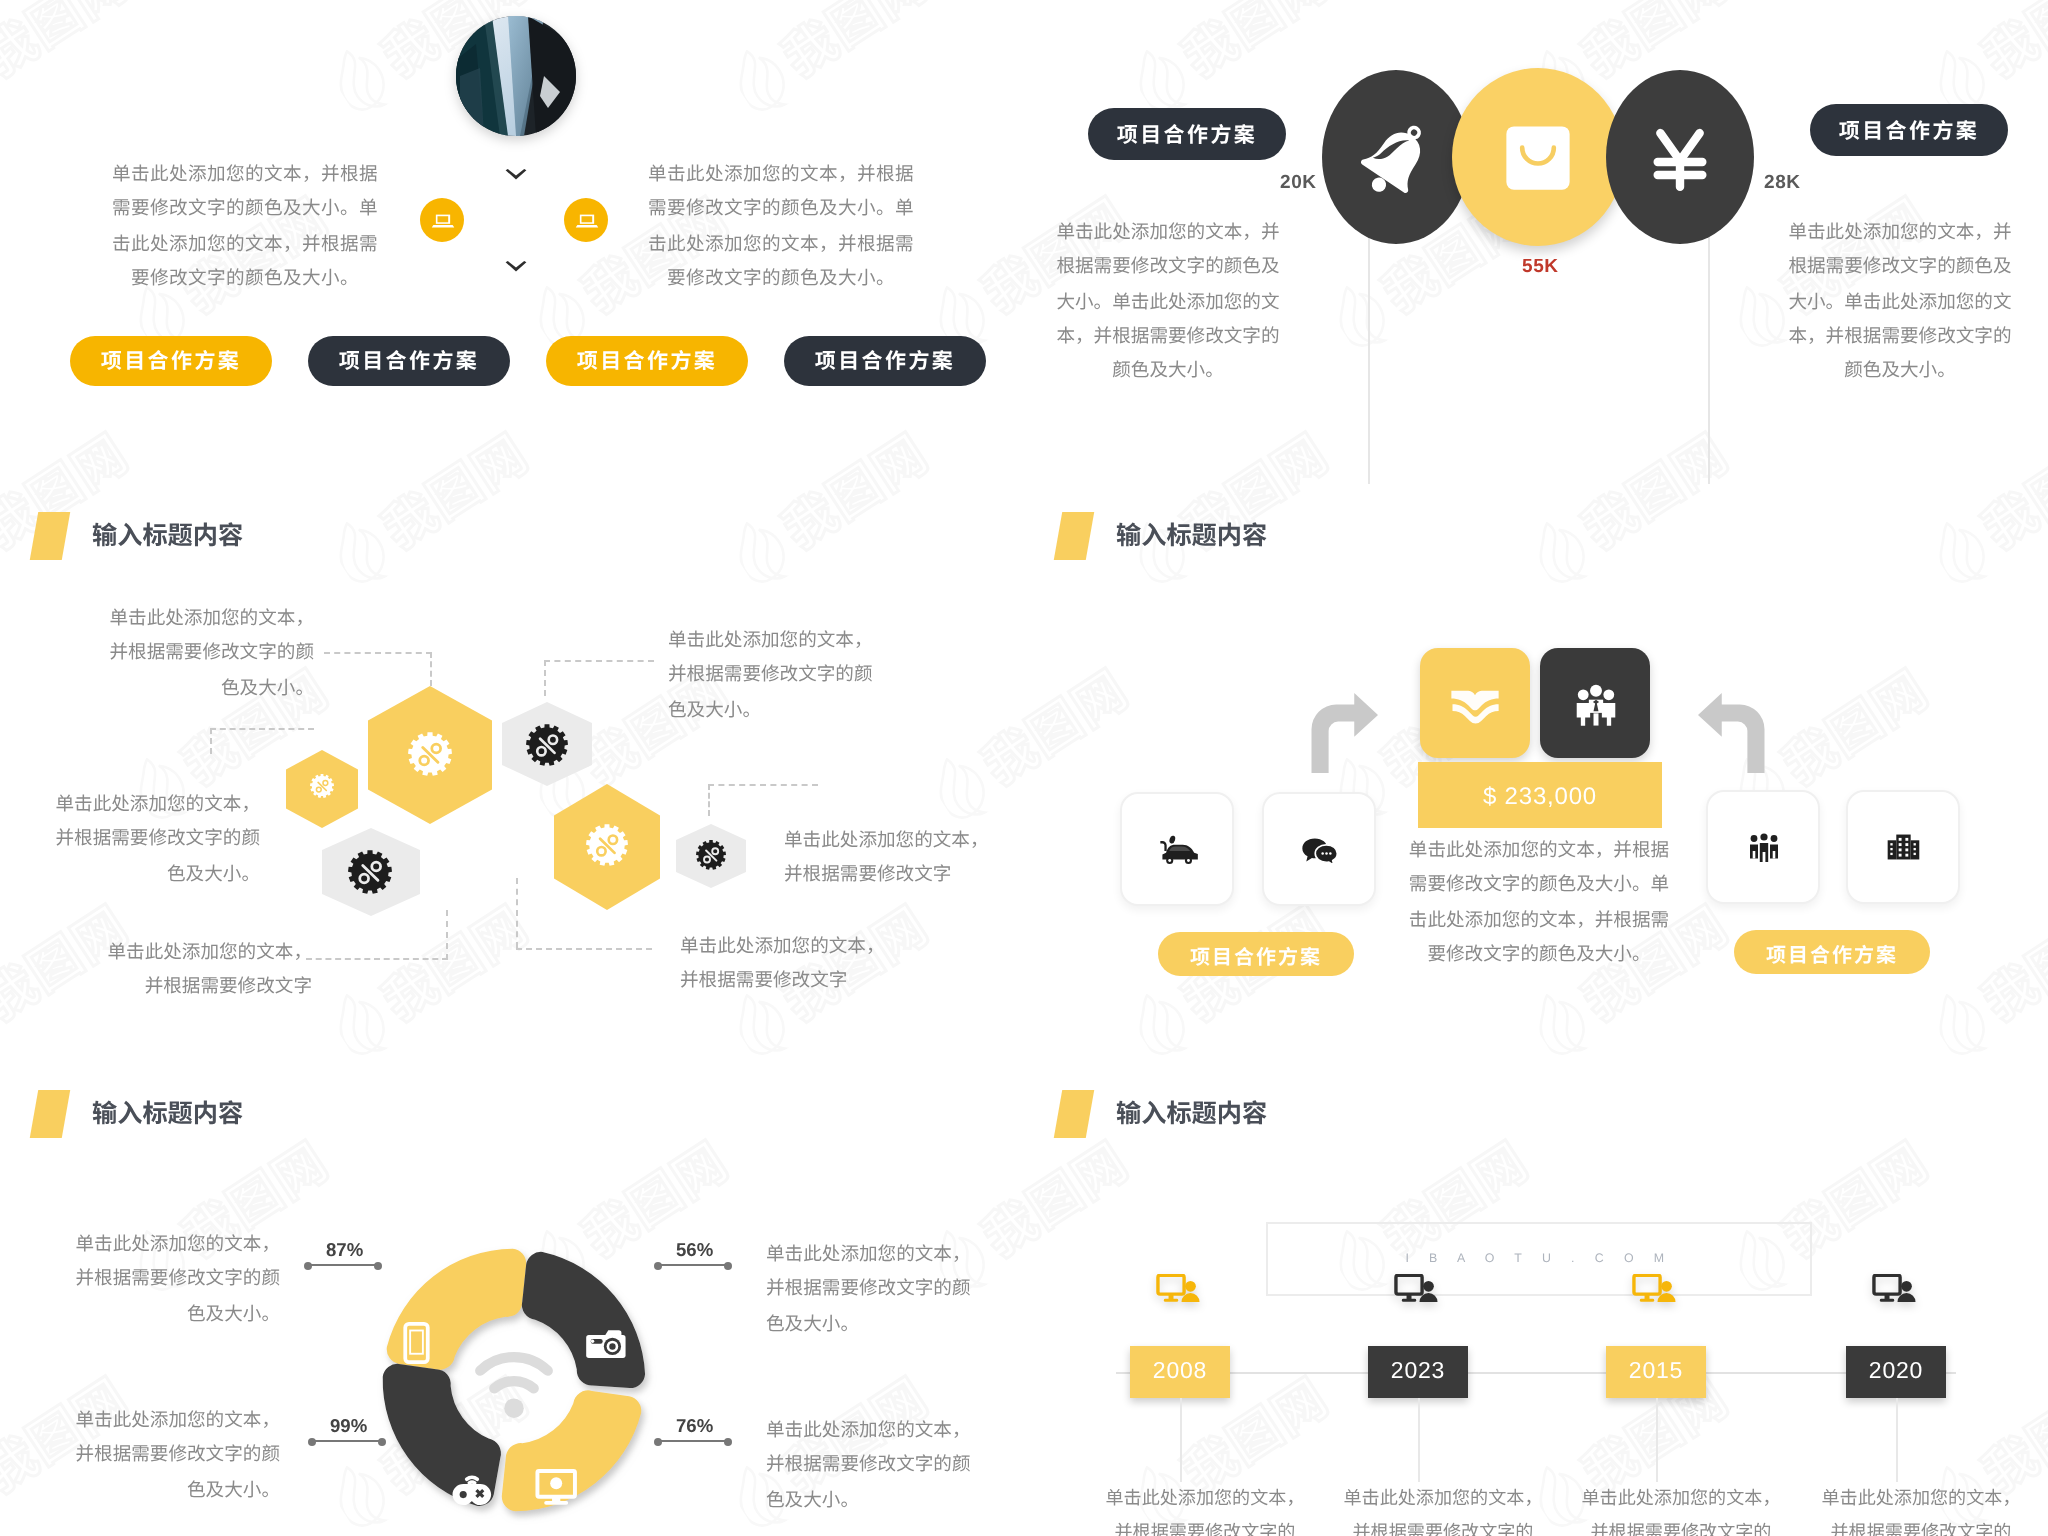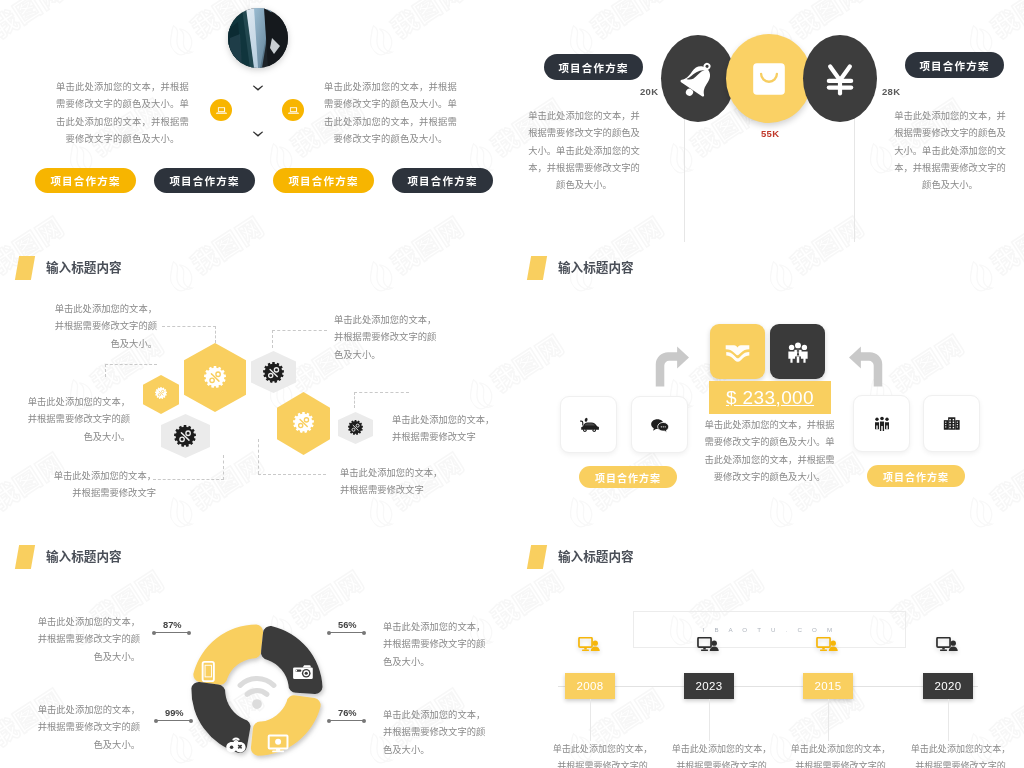--- a/index.html
+++ b/index.html
@@ -117,21 +117,21 @@
   .s4-arrow{position:absolute;line-height:0;}
   .s4-arrow-l{left:139px;top:90px;}
   .s4-arrow-r{left:337px;top:90px;}
   .s4-tile{position:absolute;width:55px;height:55px;border-radius:9px;
            display:flex;align-items:center;justify-content:center;
            box-shadow:0 2px 5px rgba(0,0,0,.17);}
   .s4-tile-y{left:198px;top:68px;background:#f9cf5f;}
   .s4-tile-d{left:258px;top:68px;background:#3a3a3a;}
   .s4-bar{position:absolute;left:197px;top:125px;width:122px;height:33px;background:#f9cf5f;
           display:flex;align-items:center;justify-content:center;
-          color:#fff;font-size:19px;letter-spacing:.4px;text-decoration:underline;}
+          color:#fff;font-size:12px;letter-spacing:.4px;}
   .s4-body{position:absolute;left:189px;top:161px;width:137px;font-size:9.3px;line-height:17.3px;
            color:#8a8a8a;text-align:center;}
   .s4-box{position:absolute;width:55px;height:55px;border-radius:9px;background:#fff;
           border:1px solid #f0f0f0;display:flex;align-items:center;justify-content:center;
           box-shadow:0 2px 5px rgba(0,0,0,.06);}
   .s4-box1{left:48px;top:140px;}
   .s4-box2{left:119px;top:140px;}
   .s4-box3{left:341px;top:139px;}
   .s4-box4{left:411px;top:139px;}
   .s4-pill{background:#f9cf5f;color:#fff;height:22px;width:98px;font-size:10px;letter-spacing:1px;}

